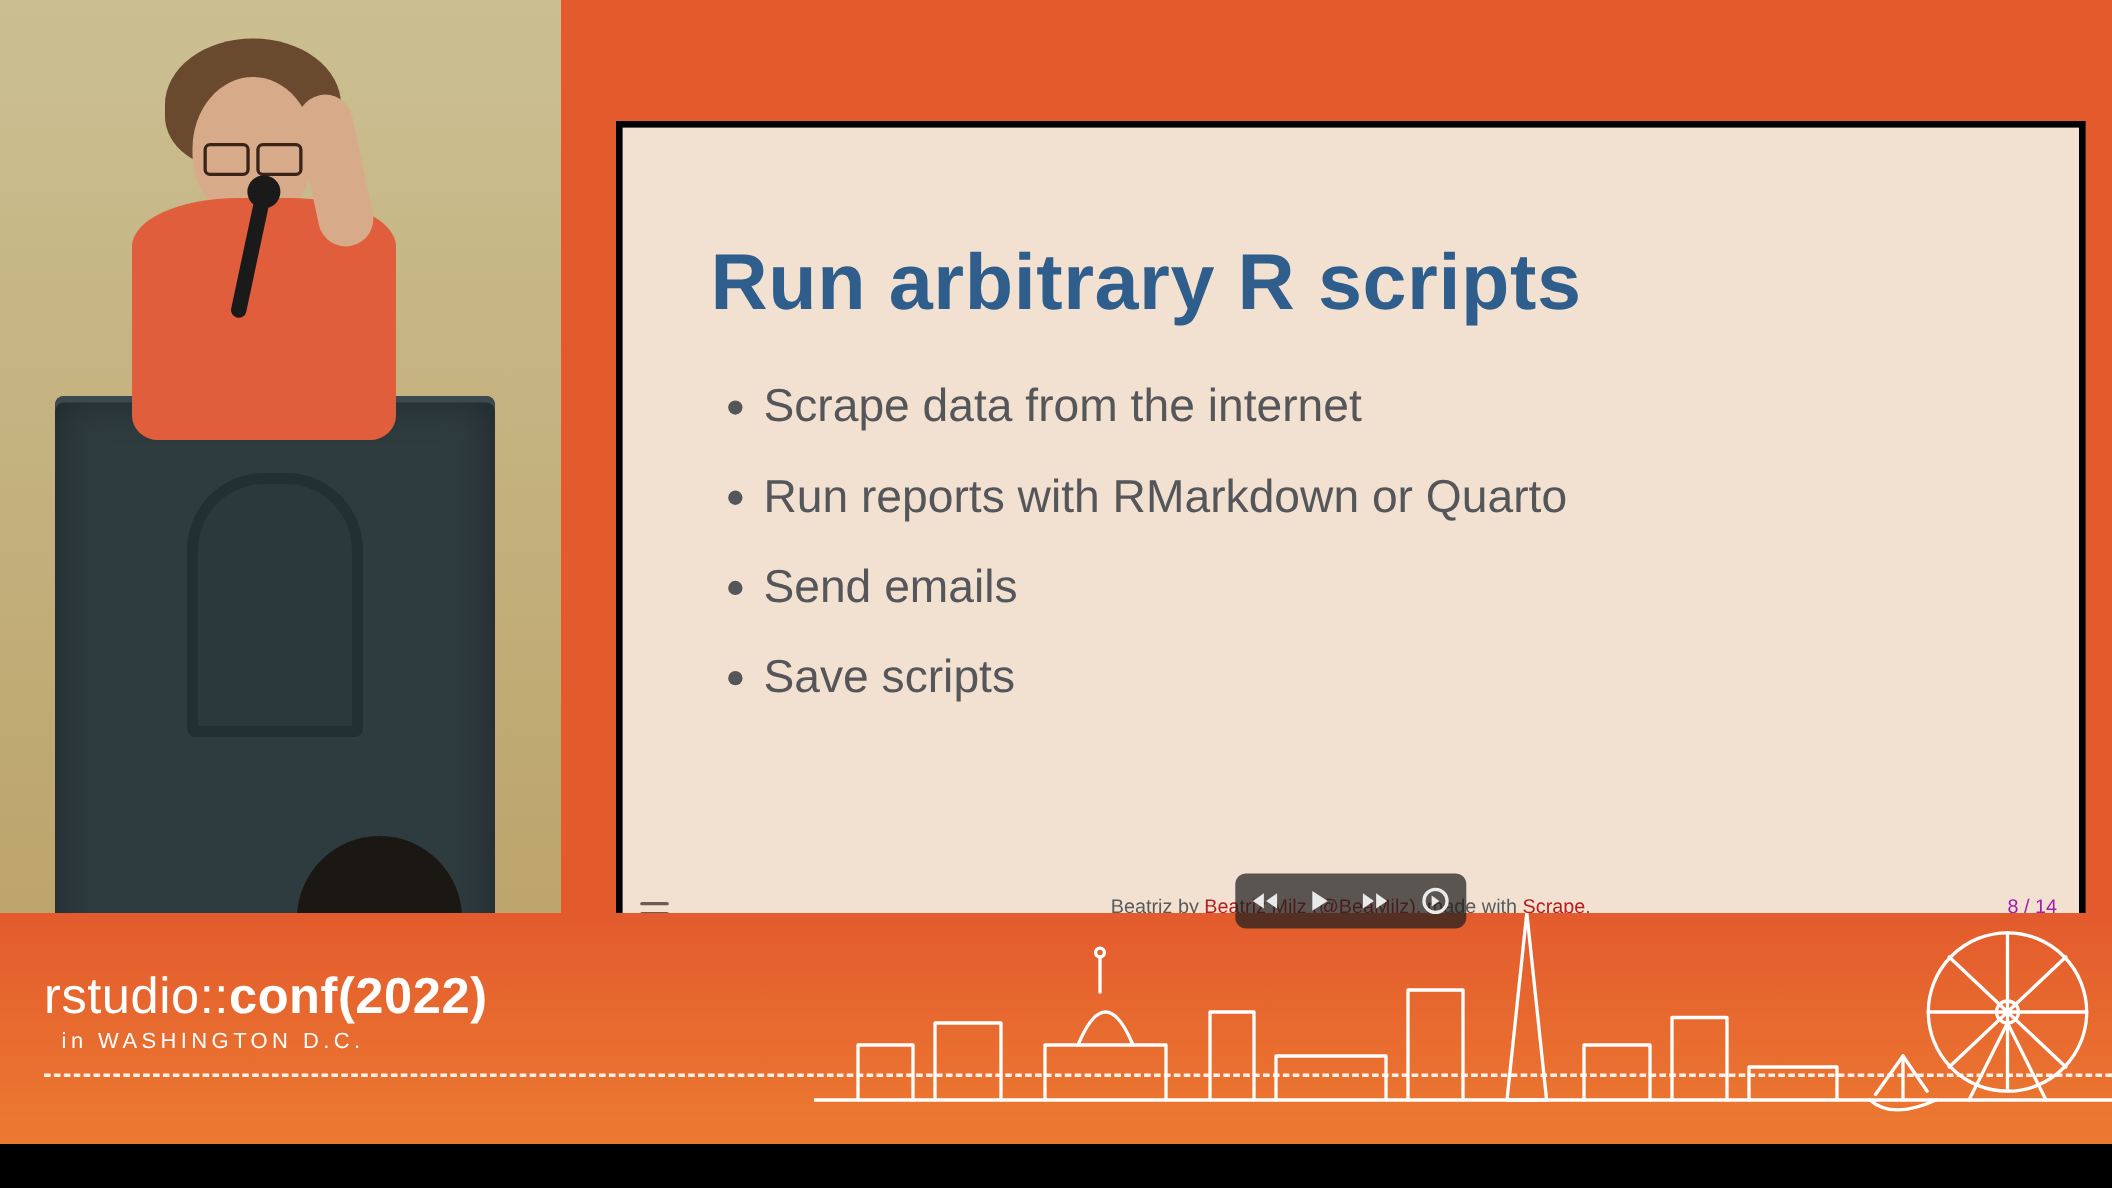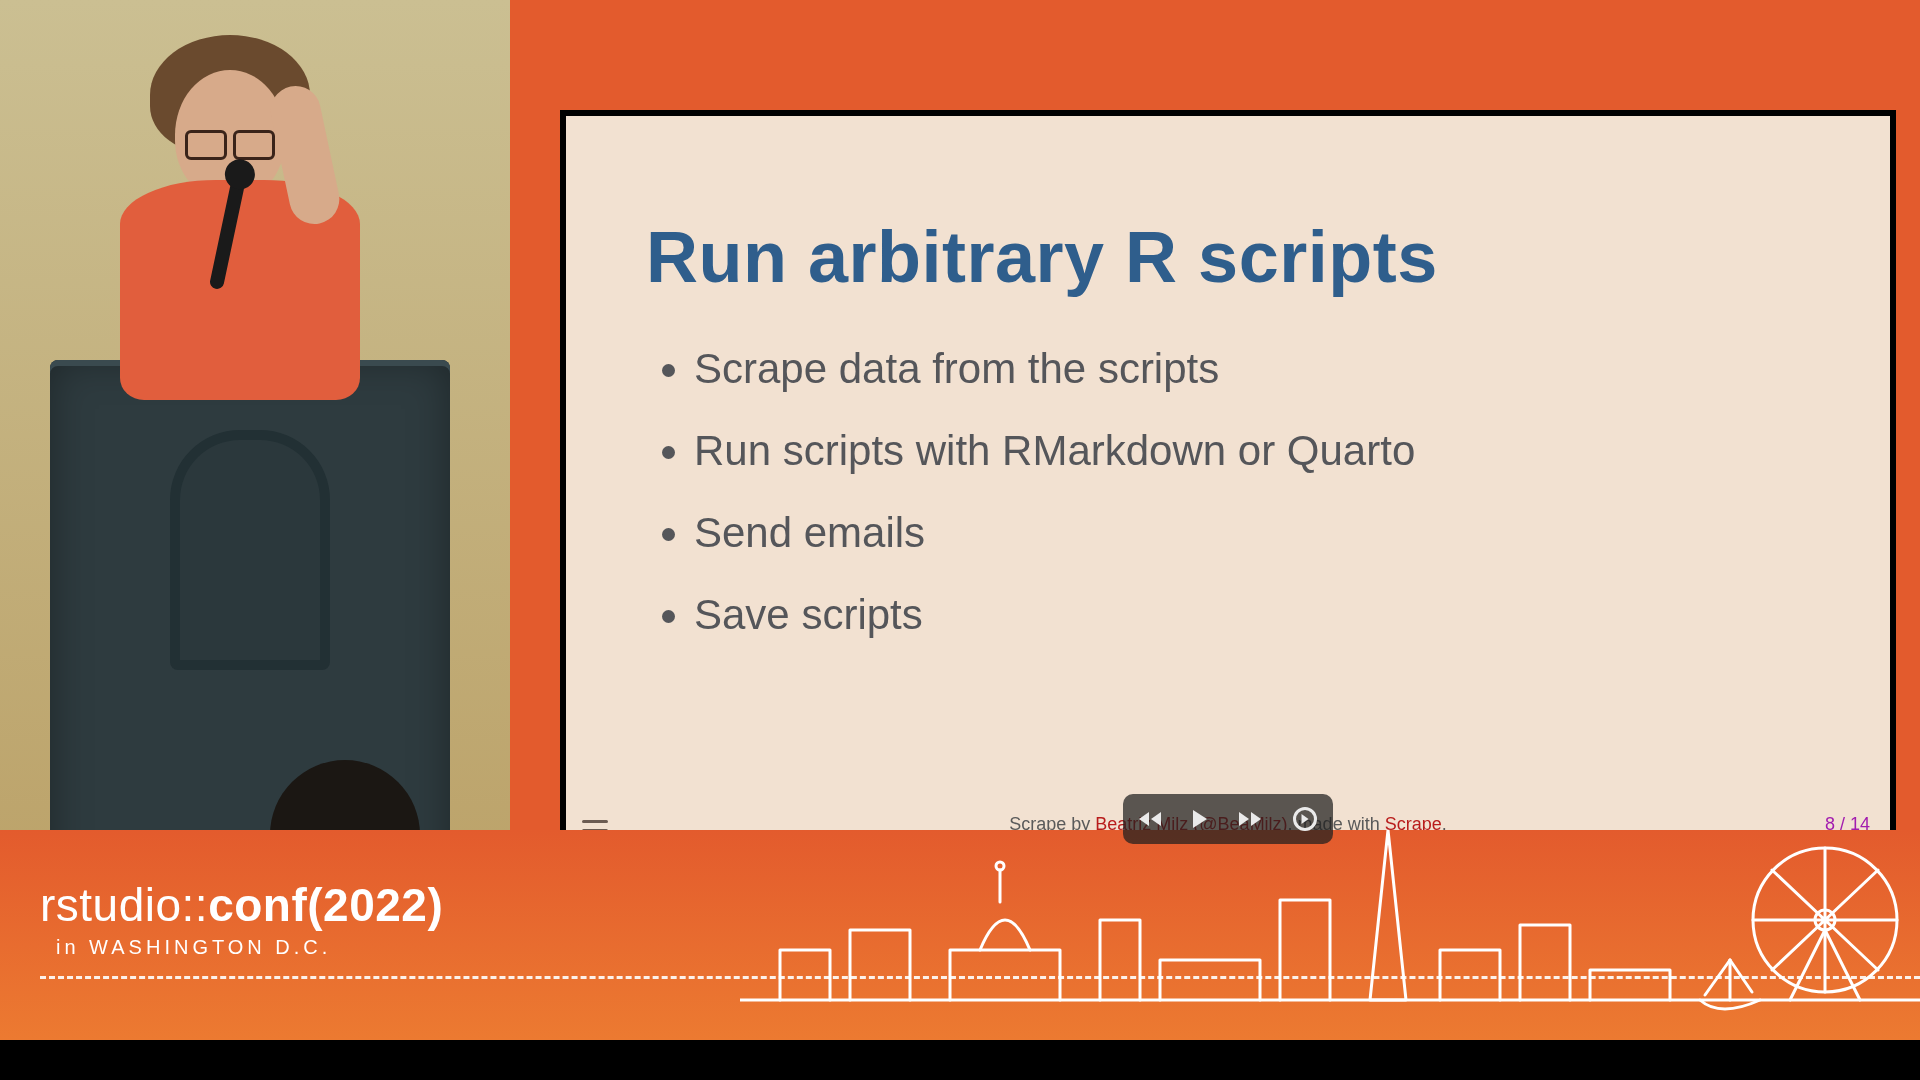--- a/index.html
+++ b/index.html
@@ -344,34 +344,34 @@
         <div class="mic"></div>
       </div>
       <div class="audience-head"></div>
     </div>
   </div>
 
   <div class="slide-frame">
     <div class="slide">
       <h1>Run arbitrary R scripts</h1>
       <ul>
-        <li>Scrape data from the scripts</li>
-        <li>Run scripts with RMarkdown or Quarto</li>
+        <li>Scrape data from the internet</li>
+        <li>Run reports with RMarkdown or Quarto</li>
         <li>Send emails</li>
         <li>Save scripts</li>
       </ul>
 
       <div class="slide-footer">
         <div class="hamburger">
           <span></span>
             <span></span>
             <span></span>
         </div>
         <div class="footer-text">
-          <span>Scrape by </span><span class="link">Beatriz Milz (@BeaMilz)</span><span>, made with </span><span class="link">Scrape</span><span>.</span>
+          <span>Beatriz by </span><span class="link">Beatriz Milz (@BeaMilz)</span><span>, made with </span><span class="link">Scrape</span><span>.</span>
         </div>
         <div class="page-count">8 / 14</div>
       </div>
 
       <div class="player-overlay">
         <div class="player-btn">
           <span class="tri-l"></span>
             <span class="tri-l"></span>
         </div>
         <div class="player-btn">

